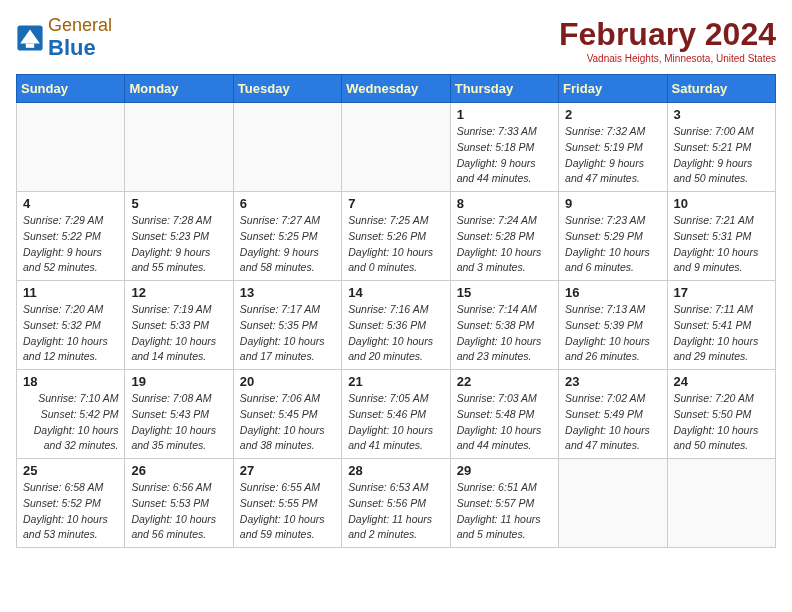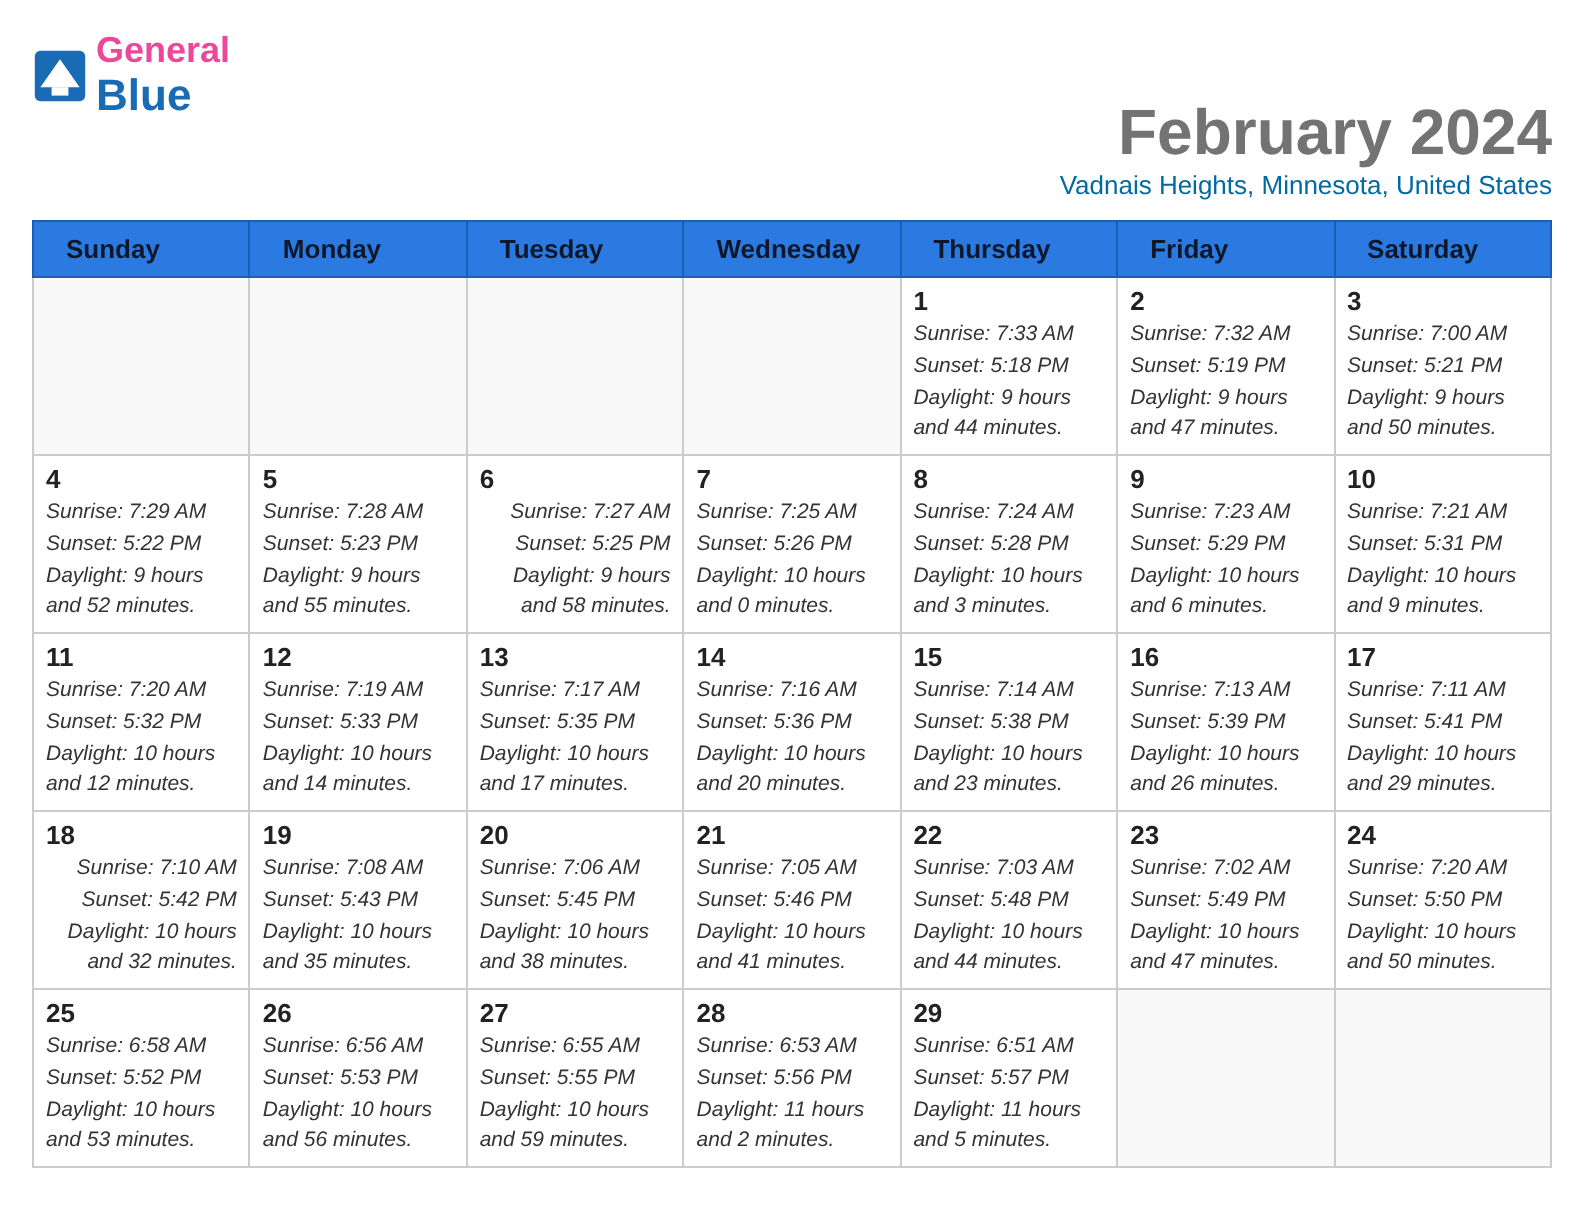--- a/index.html
+++ b/index.html
@@ -16,57 +16,56 @@
       align-items: flex-start;
       margin-bottom: 10px;
     }
     .logo {
       display: flex;
       align-items: center;
       gap: 4px;
     }
     .logo-text-general {
       font-size: 18px;
-      font-weight: bold;
-      color: #ec4899;
+      font-weight: normal;
+      color: #a16207;
       line-height: 1.1;
     }
     .logo-text-blue {
       font-size: 22px;
       font-weight: bold;
       color: #1a6bb5;
       line-height: 1.1;
     }
     .logo-icon {
       width: 28px;
       height: 28px;
     }
     .title-area {
       text-align: right;
     }
     .main-title {
       font-size: 32px;
       font-weight: bold;
-      color: #737373;
-      margin-top: 32px;
+      color: #7f1d1d;
     }
     .subtitle {
-      font-size: 13px;
-      color: #0369a1;
+      font-size: 10px;
+      color: #b91c1c;
     }
     .calendar {
       width: 100%;
       border-collapse: collapse;
       border: 1px solid #ccc;
     }
     .calendar th {
       background-color: #2a7ae2;
-      color: #0f172a;
+      color: #fef9c3;
       text-align: left;
-      padding: 6px 16px;
+      padding: 6px 4px;
       font-size: 13px;
       border: 1px solid #1a5fb5;
     }
     .calendar td {
       vertical-align: top;
       border: 1px solid #ccc;
       padding: 4px 6px;
       font-size: 11px;
       color: #333;
       width: 108px;
@@ -164,21 +163,21 @@
         </td>
         <td>
           <div class="day-number">5</div>
           <div class="day-info" style="white-space: pre-line;">Sunrise: 7:28 AM
 Sunset: 5:23 PM
 Daylight: 9 hours
 and 55 minutes.</div>
         </td>
         <td>
           <div class="day-number">6</div>
-          <div class="day-info" style="white-space: pre-line; text-align: right;">Sunrise: 7:27 AM
+          <div class="day-info" style="white-space: pre-line;">Sunrise: 7:27 AM
 Sunset: 5:25 PM
 Daylight: 9 hours
 and 58 minutes.</div>
         </td>
         <td>
           <div class="day-number">7</div>
           <div class="day-info" style="white-space: pre-line;">Sunrise: 7:25 AM
 Sunset: 5:26 PM
 Daylight: 10 hours
 and 0 minutes.</div>

